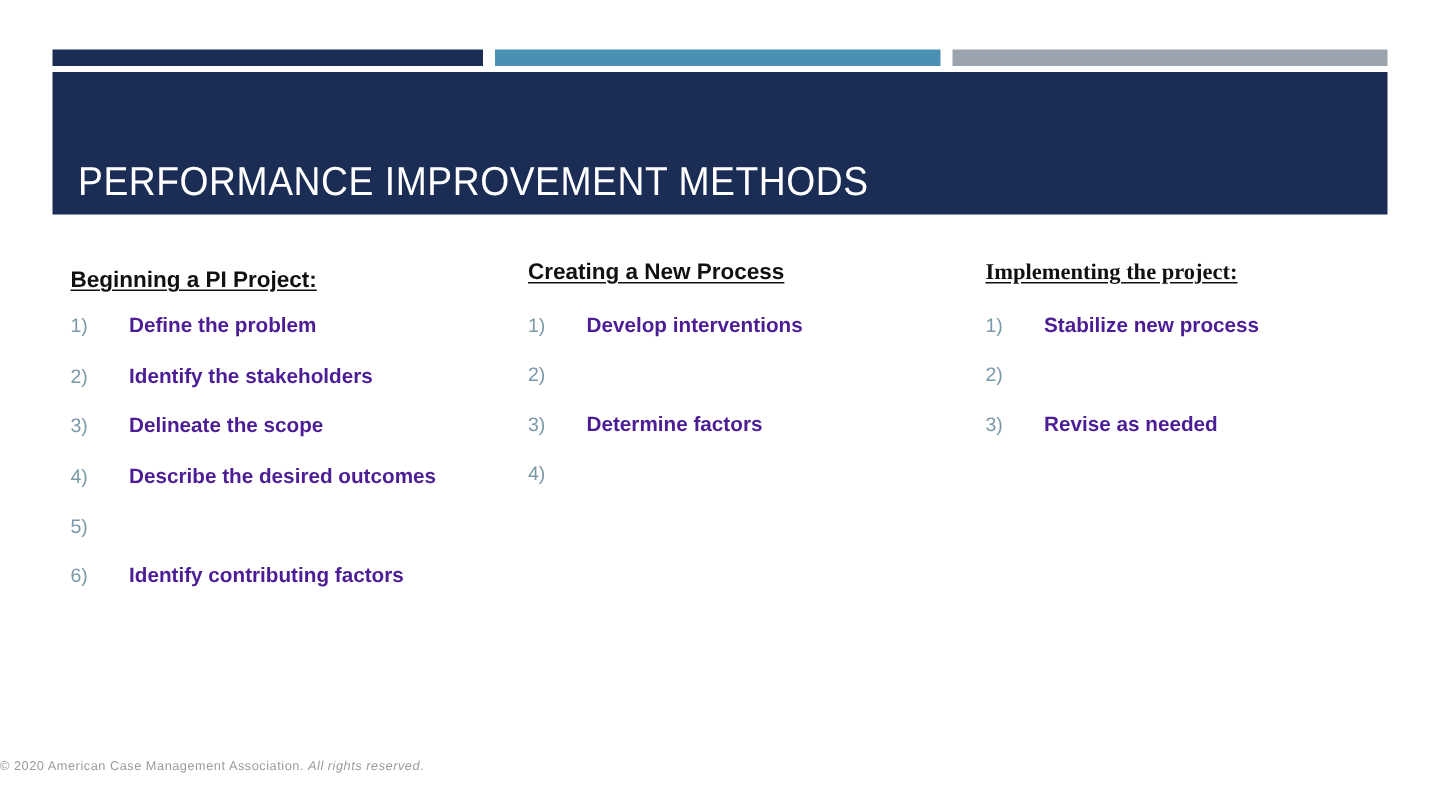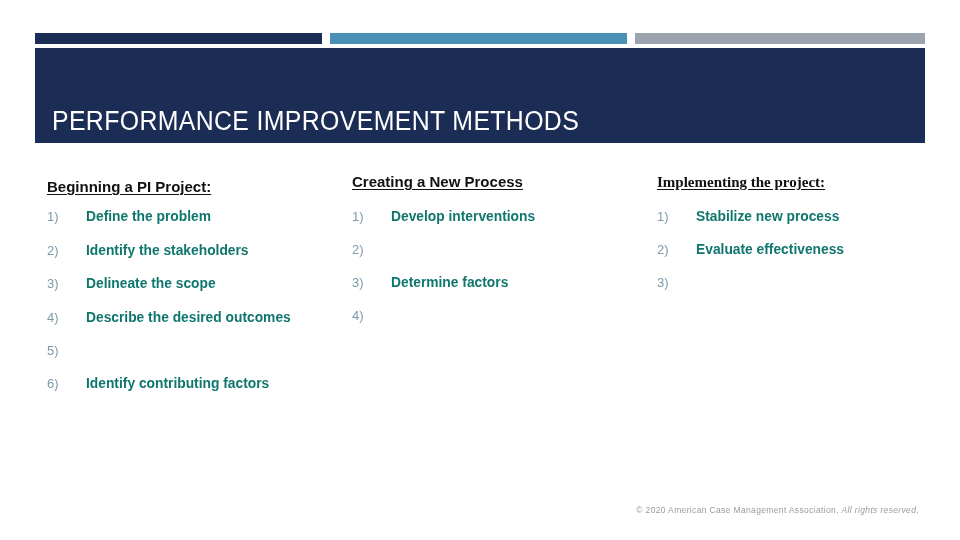--- a/index.html
+++ b/index.html
@@ -106,34 +106,33 @@
     flex: 0 0 auto;
     width: 39px;
     color: #7d9aa9;
     font-size: 13px;
     font-weight: 400;
     line-height: 1.45;
     padding-top: 1px;
   }
   .item-text {
     flex: 1 1 auto;
-    color: #0f766e;
+    color: #4c1d95;
     font-size: 13.8px;
     font-weight: bold;
     line-height: 1.45;
   }
   .col-1 .item-text { font-weight: bold; }
 
   
   #footer {
     position: absolute;
     left: 0;
     top: 505px;
     width: 919px;
-    text-align: right;
     font-size: 8.5px;
     color: #9b9b9b;
     letter-spacing: 0.35px;
     white-space: nowrap;
   }
   #footer .rights {
     font-style: italic;
   }
 </style>
 </head>
@@ -202,24 +201,24 @@
 
     <div class="column col-3">
       <div class="col-header">Implementing the project:</div>
       <ul class="list">
         <li class="list-item">
           <span class="item-number">1)</span>
           <span class="item-text">Stabilize new process</span>
         </li>
         <li class="list-item">
           <span class="item-number">2)</span>
-          <span class="item-text">Evaluate effectiveness</span>
         </li>
         <li class="list-item">
           <span class="item-number">3)</span>
+          <span class="item-text">Revise as needed</span>
         </li>
       </ul>
     </div>
 
   </div>
 
   <div id="footer">
     <span>© 2020 American Case Management Association.</span>
     <span class="rights">All rights reserved</span><span>.</span>
   </div>

